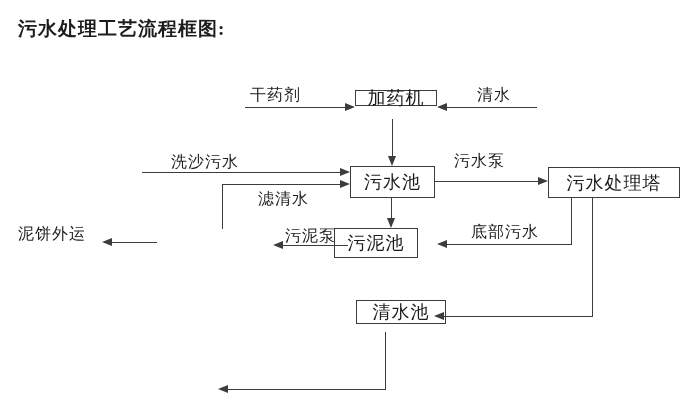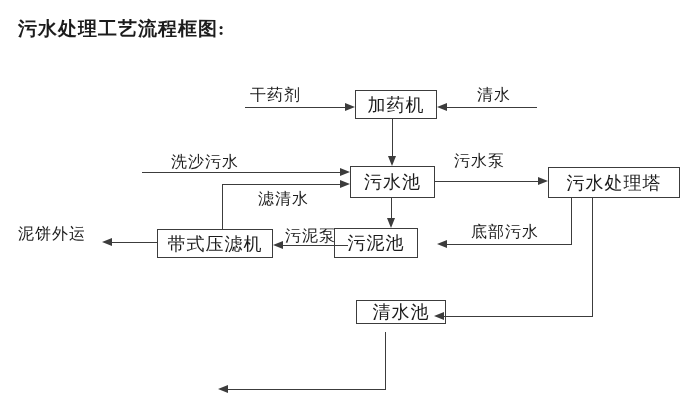--- a/index.html
+++ b/index.html
@@ -28,24 +28,23 @@
   .ah-d{border-left:4.5px solid transparent;border-right:4.5px solid transparent;
         border-top:10px solid var(--line);}
 </style>
 </head>
 <body>
 
 <div class="stage">
 
   <div class="title">污水处理工艺流程框图:</div>
 
-  <div class="node" style="left:355px;top:90px;width:82px;height:29px">加药机</div>
+  <div class="node" style="left:355px;top:90px;width:82px;height:16px">加药机</div>
   <div class="node" style="left:350px;top:166px;width:85px;height:32px">污水池</div>
   <div class="node" style="left:548px;top:167px;width:132px;height:31px">污水处理塔</div>
-  <div class="node" style="left:157px;top:229px;width:116px;height:29px">带式压滤机</div>
   <div class="node" style="left:334px;top:228px;width:84px;height:30px">污泥池</div>
   <div class="node" style="left:356px;top:300px;width:90px;height:24px">清水池</div>
 
   <div class="lbl" style="left:250px;top:85px">干药剂</div>
   <div class="lbl" style="left:477px;top:85px">清水</div>
   <div class="lbl" style="left:171px;top:152px">洗沙污水</div>
   <div class="lbl" style="left:258px;top:189px">滤清水</div>
   <div class="lbl" style="left:454px;top:151px">污水泵</div>
   <div class="lbl" style="left:285px;top:226px">污泥泵</div>
   <div class="lbl" style="left:471px;top:222px">底部污水</div>

